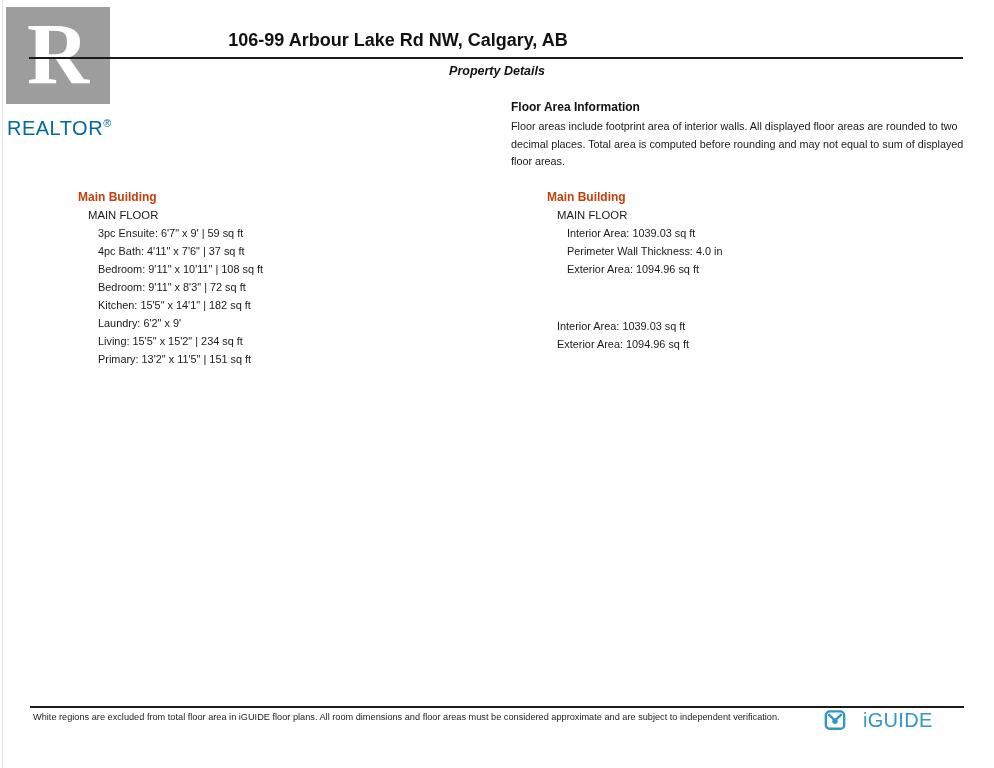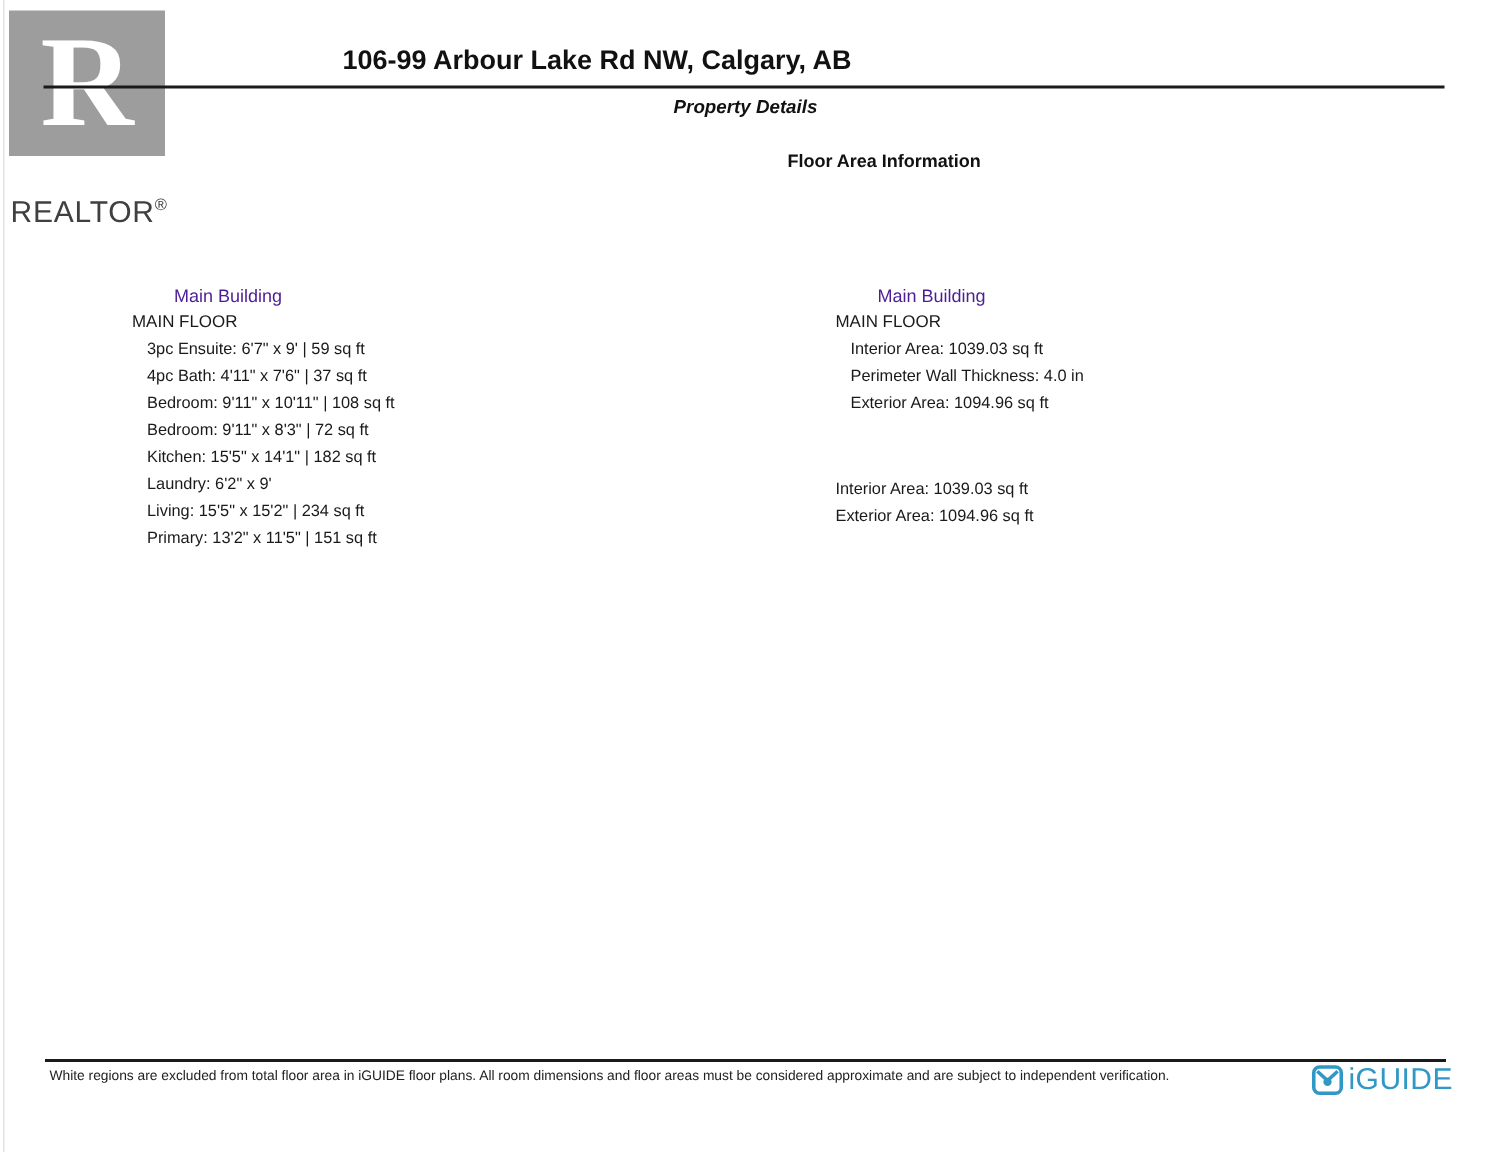--- a/index.html
+++ b/index.html
@@ -20,69 +20,69 @@
   .realtor-square {
     width: 104px; height: 97px; background: #9d9d9d;
     display: flex; align-items: center; justify-content: center;
   }
   .realtor-r {
     font-family: "Liberation Serif", serif;
     font-weight: bold; font-size: 86px; line-height: 86px;
     color: #ffffff; padding-bottom: 4px;
   }
   .realtor-wordmark {
-    margin-top: 23px; margin-left: 1px;
+    margin-top: 9px; margin-left: 1px;
     font-size: 20px; line-height: 20px; letter-spacing: 0.5px;
-    color: #404040; white-space: nowrap;
+    color: #0369a1; white-space: nowrap;
   }
   .realtor-wordmark .reg { font-size: 11px; vertical-align: 8px; }
   
   .title {
     position: absolute; left: 0; top: 30px; width: 796px;
     text-align: center; font-size: 18px; font-weight: bold;
     z-index: 2; color: #111;
   }
   .header-rule {
     position: absolute; left: 29px; top: 57px; width: 934px; height: 2px;
     background: #1a1a1a; z-index: 3;
   }
   .subtitle {
     position: absolute; left: 0; top: 64px; width: 994px;
     text-align: center; font-size: 12.5px; font-weight: bold;
     z-index: 2; color: #111; font-style: italic;
   }
   
   .section-heading { font-size: 12px; font-weight: bold; color: #111; }
   .col-left-intro  { position: absolute; left: 35px;  top: 100px; width: 456px; z-index: 1; }
-  .col-right-intro { position: absolute; left: 525px; top: 100px; width: 458px; z-index: 1; }
+  .col-right-intro { position: absolute; left: 511px; top: 100px; width: 458px; z-index: 1; }
   .section-desc {
     margin-top: 4px; font-size: 10.8px; line-height: 17.6px; color: #1a1a1a;
   }
   
   .block { position: absolute; z-index: 1; }
   .block-left   { left: 78px;  top: 188px; }
   .block-right  { left: 547px; top: 188px; }
   .block-total  { left: 547px; top: 315px; }
-  .building-heading { font-size: 12px; font-weight: normal; line-height: 18px; color: #4c1d95; margin-left: 38px; }
+  .building-heading { font-size: 12px; font-weight: bold; line-height: 18px; color: #c2410c; }
   .floor-heading { font-size: 11.3px; line-height: 18px; margin-left: 10px; }
   .indent-list { margin-left: 20px; }
   .indent-list-sm { margin-left: 10px; margin-top: 2px; }
   .data-line { font-size: 10.9px; line-height: 18px; white-space: nowrap; }
   
   .footer-rule {
     position: absolute; left: 30px; top: 706px; width: 934px; height: 2px;
     background: #1a1a1a; z-index: 1;
   }
   .footer-disclaimer {
     position: absolute; left: 33px; top: 712px;
     font-size: 9.2px; color: #222; white-space: nowrap; z-index: 1;
   }
   .iguide-brand {
-    position: absolute; left: 874px; top: 708px; height: 24px;
-    display: flex; align-items: center; gap: 3px; z-index: 1;
+    position: absolute; left: 824px; top: 708px; height: 24px;
+    display: flex; align-items: center; gap: 17px; z-index: 1;
   }
   .iguide-icon { display: block; }
   .iguide-text {
     font-size: 20px; line-height: 22px; letter-spacing: 0.3px;
   }
 </style>
 </head>
 <body>
 
 <div class="page-edge"></div>
@@ -96,20 +96,21 @@
 
 <div class="title">106-99 Arbour Lake Rd NW, Calgary, AB</div>
 <div class="header-rule"></div>
 <div class="subtitle">Property Details</div>
 
 <div class="col-left-intro">
 </div>
 
 <div class="col-right-intro">
   <div class="section-heading">Floor Area Information</div>
+  <div class="section-desc">Floor areas include footprint area of interior walls. All displayed floor areas are rounded to two decimal places. Total area is computed before rounding and may not equal to sum of displayed floor areas.</div>
 </div>
 
 <div class="block block-left">
   <div class="building-heading">Main Building</div>
   <div class="floor-heading">MAIN FLOOR</div>
   <div class="indent-list">
     <div class="data-line">3pc Ensuite: 6'7" x 9' | 59 sq ft</div>
     <div class="data-line">4pc Bath: 4'11" x 7'6" | 37 sq ft</div>
     <div class="data-line">Bedroom: 9'11" x 10'11" | 108 sq ft</div>
     <div class="data-line">Bedroom: 9'11" x 8'3" | 72 sq ft</div>

